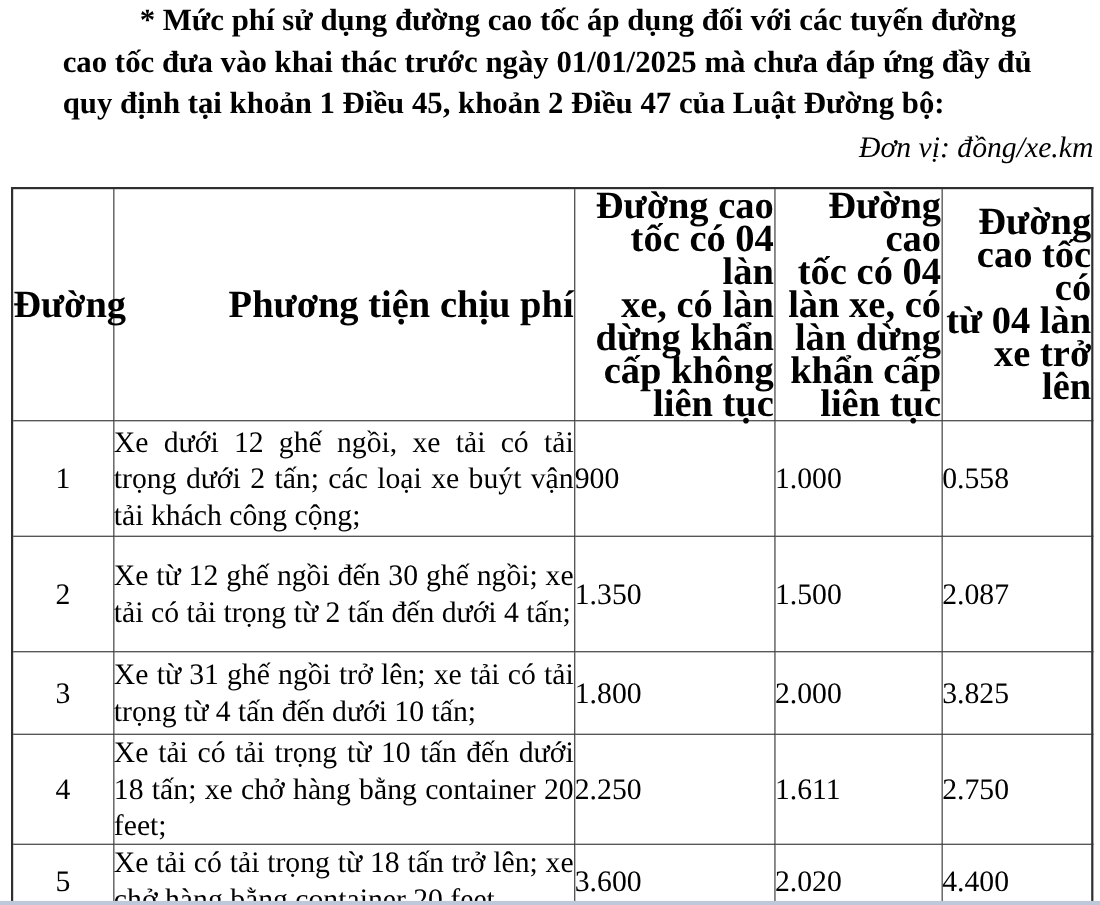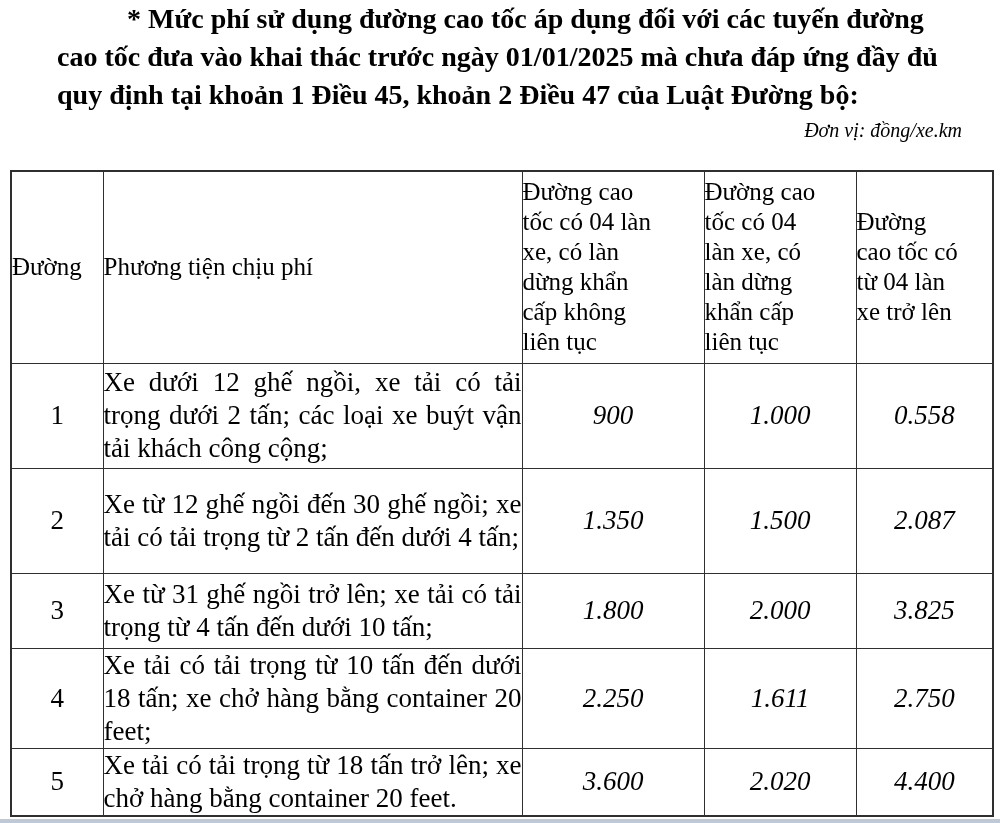--- a/index.html
+++ b/index.html
@@ -25,23 +25,23 @@
     font-size: 28px;
     font-weight: bold;
     line-height: 38px;
     white-space: pre-line;
     text-indent: 70px;
     text-align: left;
   }
   .unit {
     position: absolute;
     top: 119px;
-    right: 38px;
+    right: 6px;
     margin: 0;
-    font-size: 20px;
+    font-size: 27px;
     font-style: italic;
     font-weight: normal;
   }
   table.fee-table {
     position: absolute;
     top: 170px;
     left: 10px;
     width: 982px;
     border-collapse: collapse;
     table-layout: fixed;
@@ -54,42 +54,40 @@
     vertical-align: middle;
   }
   thead tr { height: 192px; }
   tbody tr:nth-child(1) { height: 105px; }
   tbody tr:nth-child(2) { height: 105px; }
   tbody tr:nth-child(3) { height: 75px; }
   tbody tr:nth-child(4) { height: 100px; }
   tbody tr:nth-child(5) { height: 66px; }
 
   th {
-    font-weight: normal;
-    font-size: 25px;
-    text-align: left;
+    font-weight: bold;
+    font-size: 35px;
+    text-align: right;
     line-height: 30px;
   }
   th.col-fee {
     white-space: pre-line;
   }
   td.c-group {
     text-align: center;
     font-size: 27px;
   }
   td.c-vehicle {
     text-align: justify;
     font-size: 27px;
     line-height: 33px;
     padding: 0 10px;
   }
   td.c-fee {
-    text-align: center;
     font-size: 27px;
-    font-style: italic;
   }
   .page-edge {
     position: absolute;
     left: 0;
     bottom: 0;
     width: 100%;
     height: 4px;
     background: #bdc9da;
   }
 </style>

